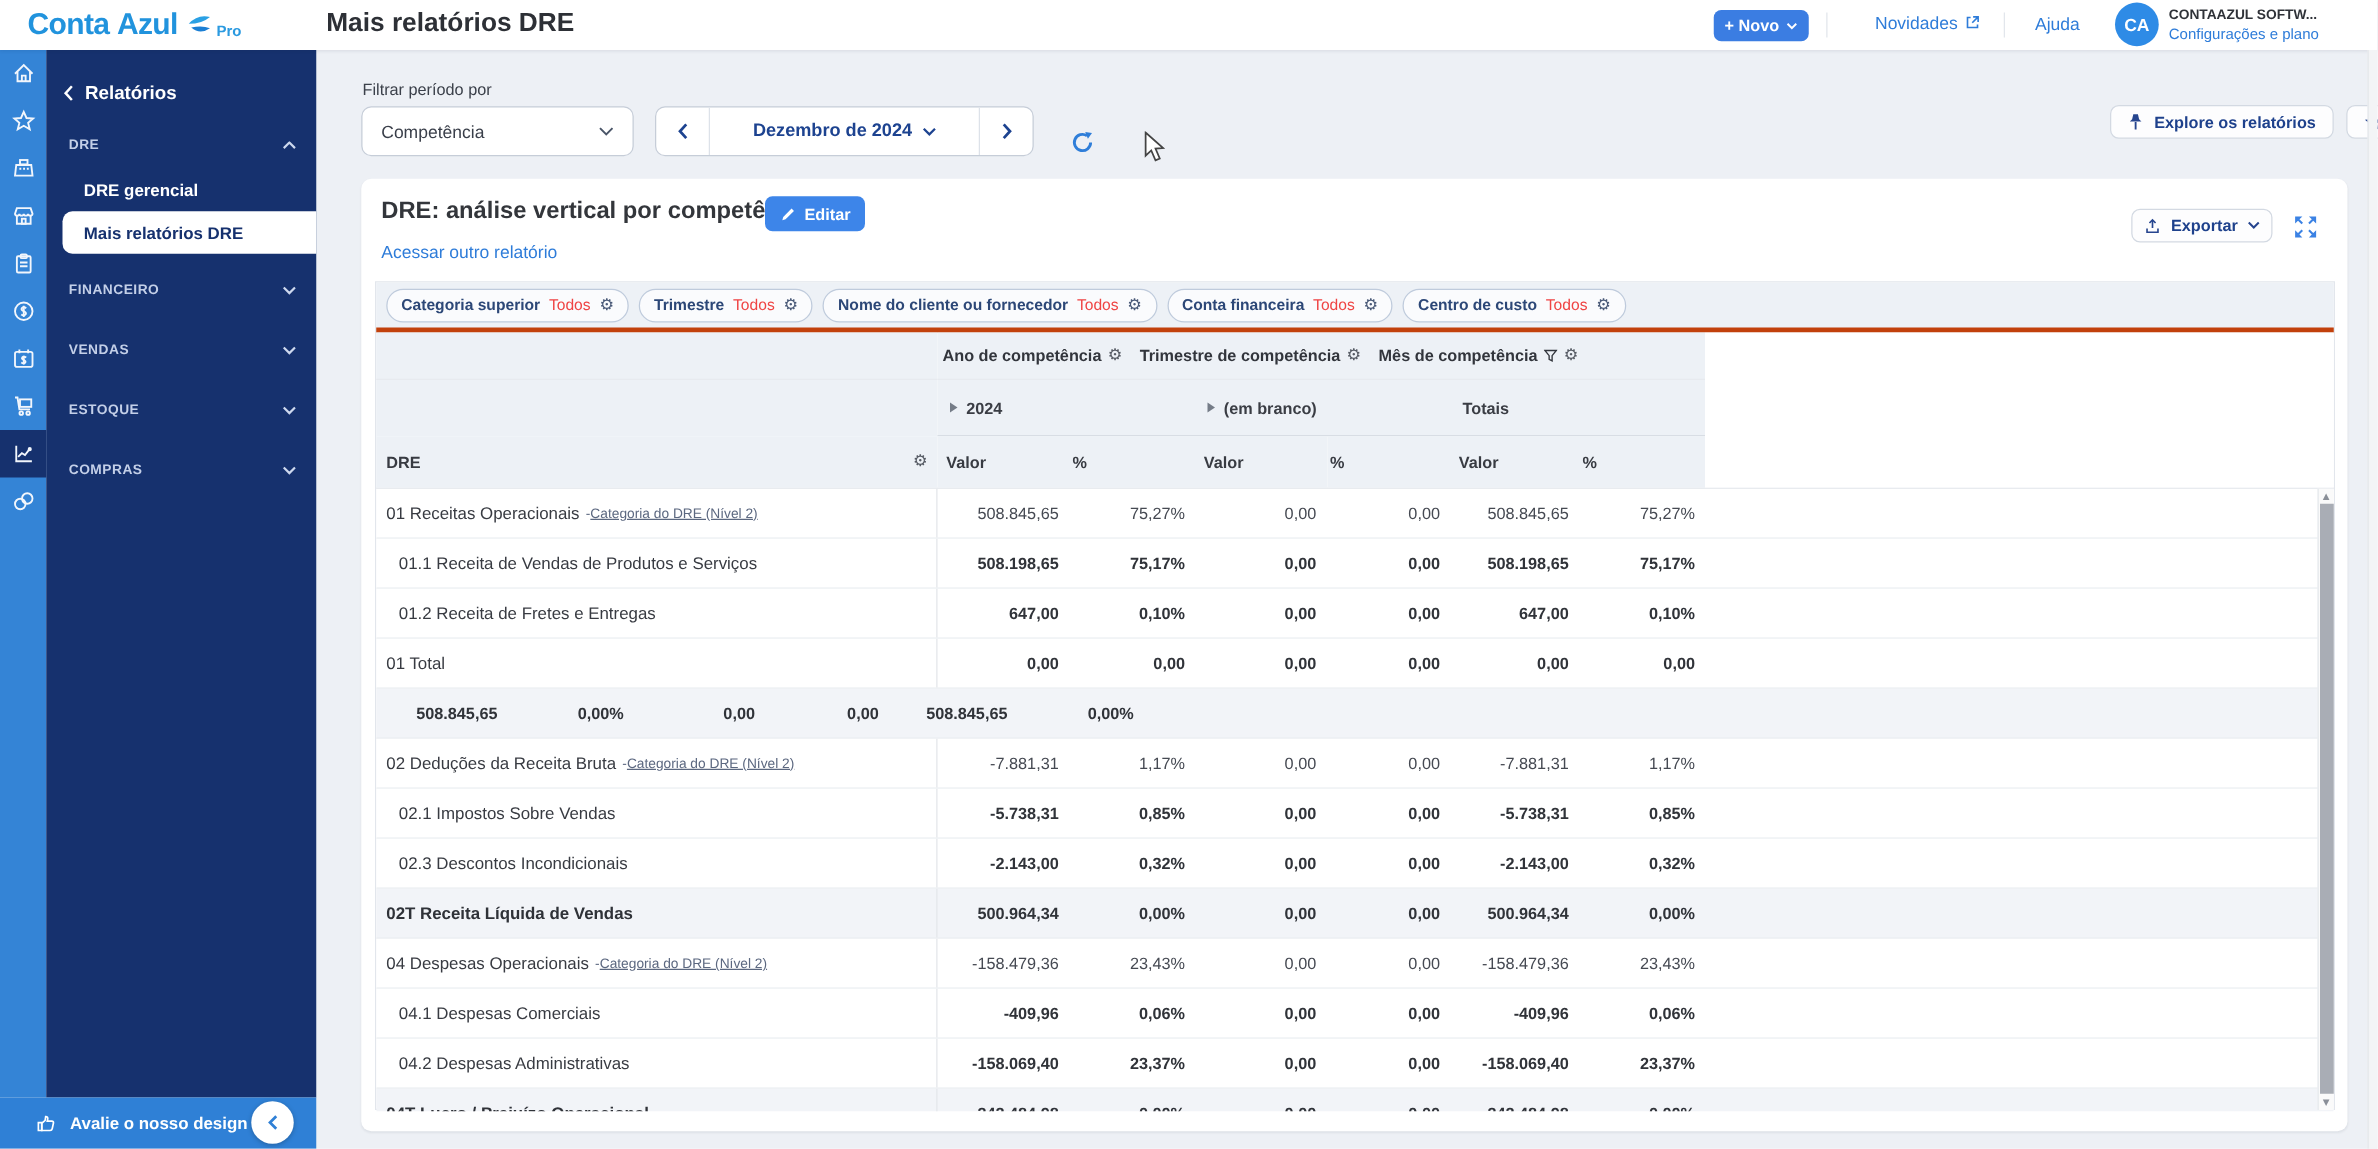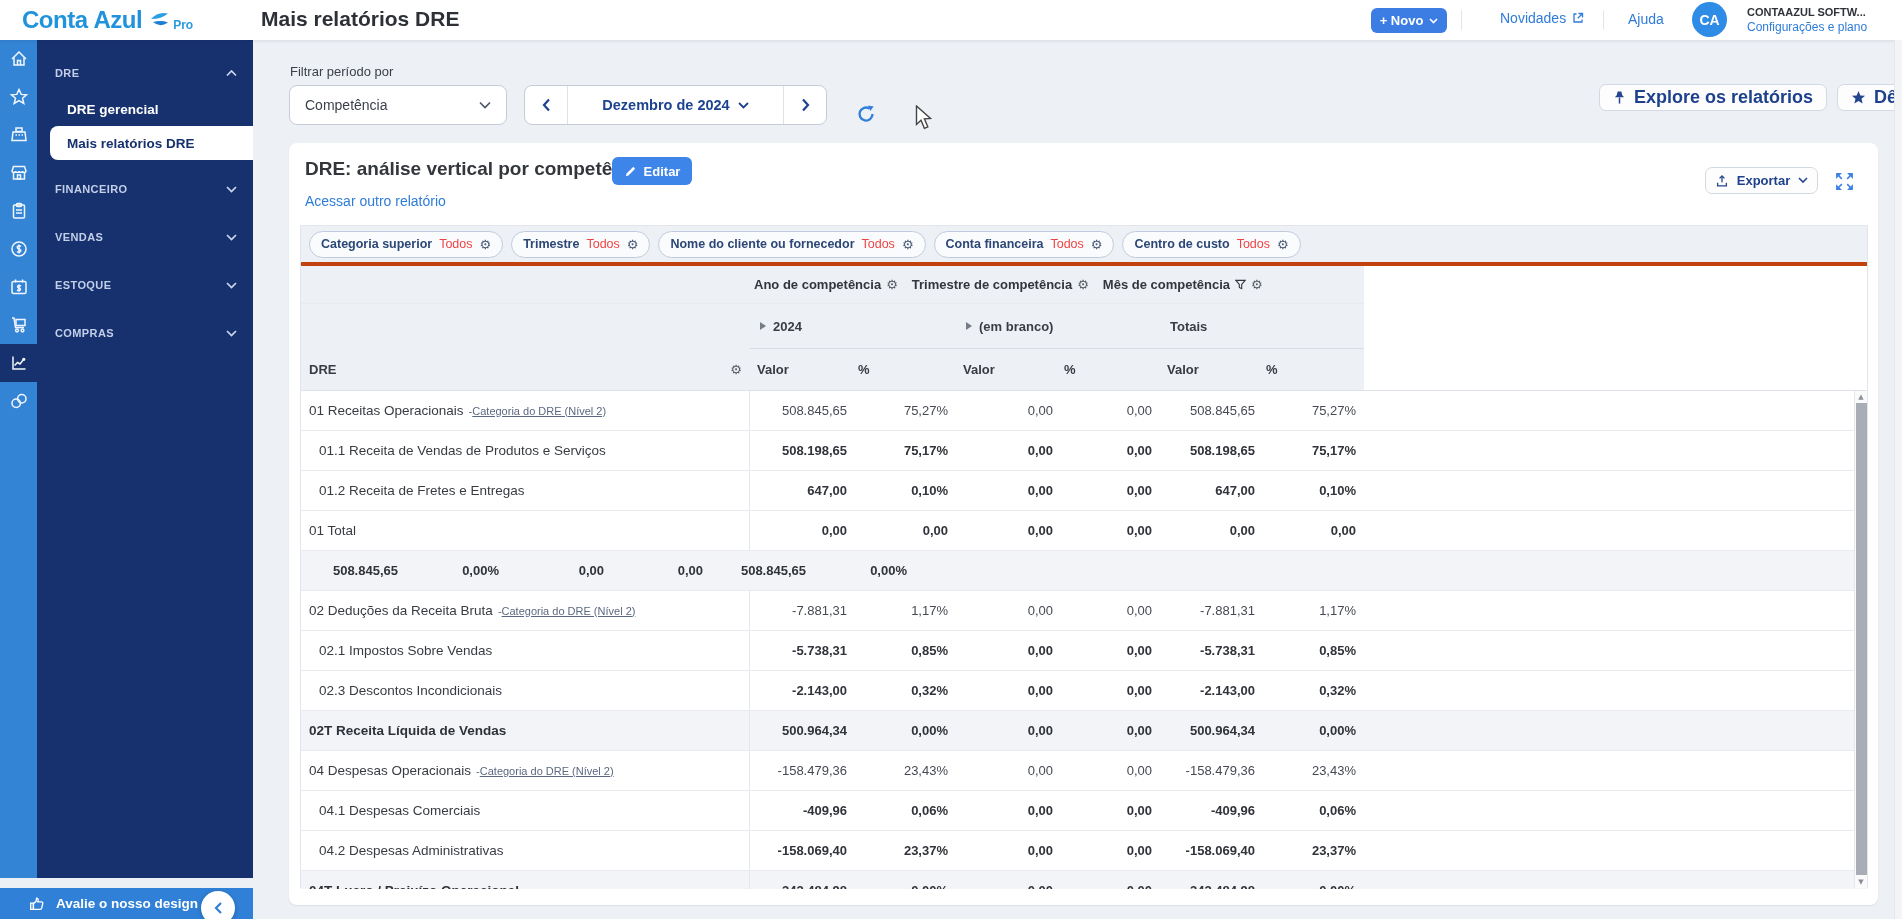--- a/index.html
+++ b/index.html
@@ -18,21 +18,21 @@
   .logo-azul { margin-left:6px; }
   .logo-swoosh { margin-left:6px; }
   .logo-pro { font-size:12px; font-weight:700; color:#2b9ae0; margin-left:3px; margin-top:10px; }
   .page-title { position:absolute; left:261px; top:7px; font-size:21px; font-weight:700; color:#2d3036; }
   .novo-btn { position:absolute; left:1371px; top:8px; width:76px; height:25px; background:#3b7de2; border:none;
     border-radius:6px; color:#fff; font-size:13px; font-weight:700; display:flex; align-items:center; justify-content:center; gap:6px; cursor:pointer;
     font-family:inherit; }
   .tb-div { position:absolute; top:10px; width:1px; height:20px; background:#e2e6ec; }
   .novidades { position:absolute; left:1500px; top:10px; font-size:14px; color:#2e7cd9; display:flex; gap:6px; align-items:center; text-decoration:none; cursor:pointer; }
   .ajuda { position:absolute; left:1628px; top:11px; font-size:14px; color:#2e7cd9; text-decoration:none; cursor:pointer; }
-  .account { position:absolute; left:1692px; top:2px; display:flex; align-items:center; gap:20px; cursor:pointer; }
+  .account { position:absolute; left:1692px; top:2px; display:flex; align-items:center; gap:8px; cursor:pointer; }
   .avatar { width:35px; height:35px; border-radius:50%; background:#2e8be6; color:#fff; font-weight:700; font-size:14px;
     display:flex; align-items:center; justify-content:center; }
   .acc-name { font-size:11px; font-weight:700; color:#2f3238; }
   .acc-sub { font-size:12px; color:#2e7cd9; margin-top:2px; }
 
   
   .rail { position:absolute; left:0; top:40px; width:37px; height:838px; background:#3484d6; z-index:20; }
   .rail-item { width:37px; height:38px; display:flex; align-items:center; justify-content:center; cursor:pointer; }
   .rail-item.selected { background:#16316e; }
 
@@ -40,40 +40,40 @@
   .sidebar { position:absolute; left:37px; top:40px; width:216px; height:838px; background:#16316e; z-index:20; }
   .side-back { display:flex; align-items:center; gap:9px; padding:26px 0 0 14px; color:#fff; font-size:15px; font-weight:700; cursor:pointer; }
   .side-section { display:flex; align-items:center; justify-content:space-between; padding:0 16px 0 18px; height:38px; margin-top:10px; cursor:pointer; }
   .side-section:first-of-type { margin-top:14px; }
   .side-label { font-size:11px; font-weight:700; color:#c3cfe8; letter-spacing:.4px; }
   .side-child { height:34px; display:flex; align-items:center; padding-left:30px; color:#fff; font-size:13.5px; font-weight:700; cursor:pointer; }
   .side-child.selected { background:#fff; color:#16316e; margin-left:13px; padding-left:17px; border-radius:8px 0 0 8px; height:34px; }
   .chev { transition:none; }
 
   
-  .side-footer { position:absolute; left:0; bottom:0; width:253px; height:31px; background:#2f80d6; z-index:25;
+  .side-footer { position:absolute; left:0; bottom:0; width:253px; height:41px; background:#2f80d6; z-index:25;
     display:flex; align-items:center; gap:10px; padding-left:28px; }
   .side-footer-label { color:#fff; font-size:13.5px; font-weight:700; }
   .collapse-btn { position:absolute; left:201px; top:3px; width:34px; height:34px; border-radius:50%; background:#fff;
     border:none; box-shadow:0 1px 4px rgba(0,0,0,.25); display:flex; align-items:center; justify-content:center; cursor:pointer; }
 
   
   .main { position:absolute; left:253px; top:40px; width:1804px; height:879px; }
   .period-label { position:absolute; left:37px; top:24px; font-size:13px; color:#3b404a; }
   .period-select { position:absolute; left:36px; top:45px; width:218px; height:40px; background:#fff; border:1px solid #c6cdd8;
     border-radius:8px; display:flex; align-items:center; justify-content:space-between; padding:0 15px; font-size:14px; color:#3a3f4a; cursor:pointer; }
   .month-nav { position:absolute; left:271px; top:45px; width:303px; height:40px; background:#fff; border:1px solid #c6cdd8;
     border-radius:8px; display:flex; align-items:stretch; overflow:hidden; }
   .month-btn { width:42px; display:flex; align-items:center; justify-content:center; cursor:pointer; }
   .month-mid { flex:1; border-left:1px solid #dde2e9; border-right:1px solid #dde2e9; display:flex; align-items:center;
     justify-content:center; gap:8px; font-size:14.5px; font-weight:700; color:#1d4390; cursor:pointer; }
   .refresh { position:absolute; left:602px; top:63px; cursor:pointer; }
   .top-actions { position:absolute; right:26px; top:44px; display:flex; gap:10px; }
   .ghost-btn { height:27px; background:#fdfdfe; border:1px solid #d3d9e2; border-radius:7px; display:flex; align-items:center;
-    gap:8px; padding:0 13px; font-size:18px; font-weight:700; color:#1e418c; cursor:pointer; font-family:inherit; }
+    gap:8px; padding:0 13px; font-size:13px; font-weight:700; color:#1e418c; cursor:pointer; font-family:inherit; }
 
   
   .card { position:absolute; left:36px; top:103px; width:1589px; height:762px; background:#fff; border-radius:8px;
     box-shadow:0 1px 2px rgba(16,24,40,.07); }
   .report-title { position:absolute; left:16px; top:15px; font-size:19px; color:#33363b; }
   .edit-btn { position:absolute; left:323px; top:14px; width:80px; height:28px; background:#3d85e9; border:none; border-radius:6px;
     color:#fff; font-size:13px; font-weight:700; display:flex; align-items:center; justify-content:center; gap:7px; cursor:pointer; font-family:inherit; }
   .other-link { position:absolute; left:16px; top:50px; font-size:14px; color:#2e7cd9; cursor:pointer; }
   .export-btn { position:absolute; left:1416px; top:24px; width:113px; height:27px; background:#fdfdfe; border:1px solid #d3d9e2;
     border-radius:7px; display:flex; align-items:center; justify-content:center; gap:8px; font-size:13px; font-weight:700; color:#1e418c; cursor:pointer; font-family:inherit; }
@@ -266,20 +266,28 @@
       <span>
         <svg width="20" height="20" viewBox="0 0 20 20" fill="none" stroke="#f2f6fc" stroke-width="1.5">
           <circle cx="7.2" cy="12.2" r="4.2"></circle>
           <circle cx="12.8" cy="7.8" r="4.2"></circle>
         </svg>
       </span>
     </div>
   </nav>
 
 <nav class="sidebar">
+  <div class="side-back">
+    <span>
+      <svg width="8" height="13" viewBox="0 0 8 13">
+          <polyline points="6.5,1 1.5,6.5 6.5,12" fill="none" stroke="#fff" stroke-width="2"></polyline>
+        </svg>
+    </span>
+    <span>Relatórios</span>
+  </div>
   <div id="side-sections">
       <div class="side-section">
         <span class="side-label">DRE</span>
         <span class="chev">
           <svg width="11" height="7" viewBox="0 0 11 7">
             <polyline points="1,5.5 5.5,1 10,5.5" fill="none" stroke="#cdd8ee" stroke-width="1.7"></polyline>
           </svg>
         </span>
       </div>
       <div class="side-child">DRE gerencial</div>

